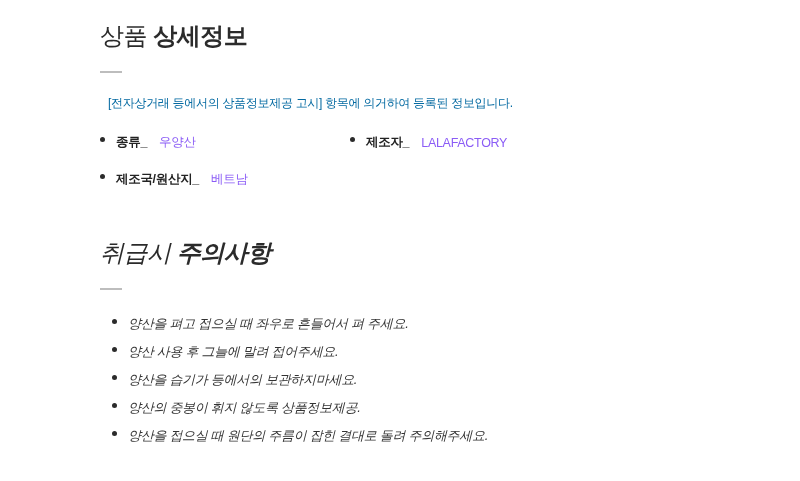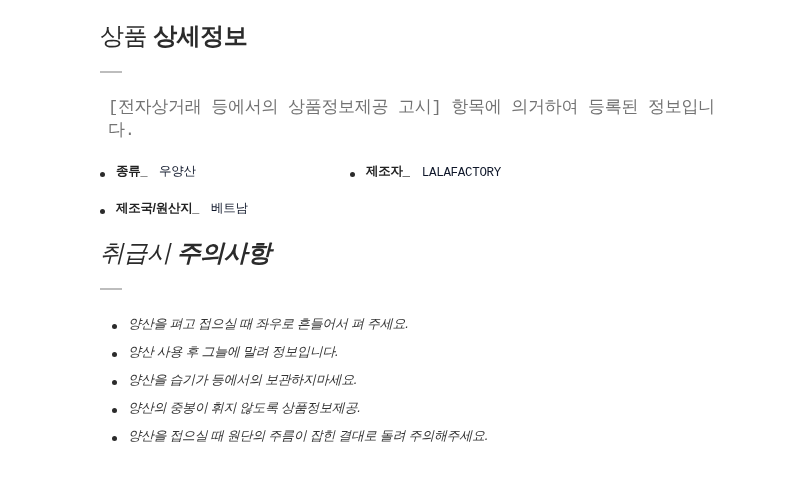--- a/index.html
+++ b/index.html
@@ -49,45 +49,43 @@
   .title-rule {
     width: 22px;
     height: 2px;
     background: #bdbdbd;
     margin-top: 20px;
   }
 
   .notice-line {
     margin-top: 22px;
     margin-left: 8px;
-    font-size: 17px;
-    color: #737373;
-    letter-spacing: -0.3px;
-    font-family: Liberation Mono, monospace;
+    font-size: 12px;
+    color: #0369a1;
+    letter-spacing: -0.3px;
   }
 
   
   .spec-grid {
     margin-top: 22px;
     position: relative;
     width: 560px;
   }
   .spec-row {
     display: flex;
     margin-bottom: 20px;
   }
   .spec-cell {
     display: flex;
-    align-items: flex-end;
+    align-items: center;
     width: 250px;
     flex: none;
   }
   .spec-cell.right {
     margin-left: 0;
-    font-family: Liberation Mono, monospace;
   }
   .bullet {
     width: 5px;
     height: 5px;
     border-radius: 50%;
     background: #2b2b2b;
     display: inline-block;
     margin-right: 11px;
     position: relative;
     top: -3px;
@@ -96,36 +94,36 @@
   .spec-label {
     font-size: 12.5px;
     font-weight: 700;
     color: #222222;
     letter-spacing: -0.3px;
     white-space: nowrap;
   }
   .spec-value {
     font-size: 12.5px;
     font-weight: 400;
-    color: #0f172a;
+    color: #8b5cf6;
     letter-spacing: -0.3px;
     margin-left: 12px;
     white-space: nowrap;
   }
 
   
   .caution-list {
     margin-top: 26px;
     margin-left: 12px;
     list-style: none;
     padding: 0;
   }
   .caution-item {
     display: flex;
-    align-items: flex-end;
+    align-items: center;
     margin-bottom: 12px;
   }
   .caution-text {
     font-size: 13px;
     color: #333333;
     letter-spacing: -0.3px;
     line-height: 16px;
   }
 </style>
 </head>
@@ -177,21 +175,21 @@
 
     <div class="title-rule"></div>
 
     <ul class="caution-list">
       <li class="caution-item">
         <span class="bullet"></span>
         <span class="caution-text">양산을 펴고 접으실 때 좌우로 흔들어서 펴 주세요.</span>
       </li>
       <li class="caution-item">
         <span class="bullet"></span>
-        <span class="caution-text">양산 사용 후 그늘에 말려 정보입니다.</span>
+        <span class="caution-text">양산 사용 후 그늘에 말려 접어주세요.</span>
       </li>
       <li class="caution-item">
         <span class="bullet"></span>
         <span class="caution-text">양산을 습기가 등에서의 보관하지마세요.</span>
       </li>
       <li class="caution-item">
         <span class="bullet"></span>
         <span class="caution-text">양산의 중봉이 휘지 않도록 상품정보제공.</span>
       </li>
       <li class="caution-item">

